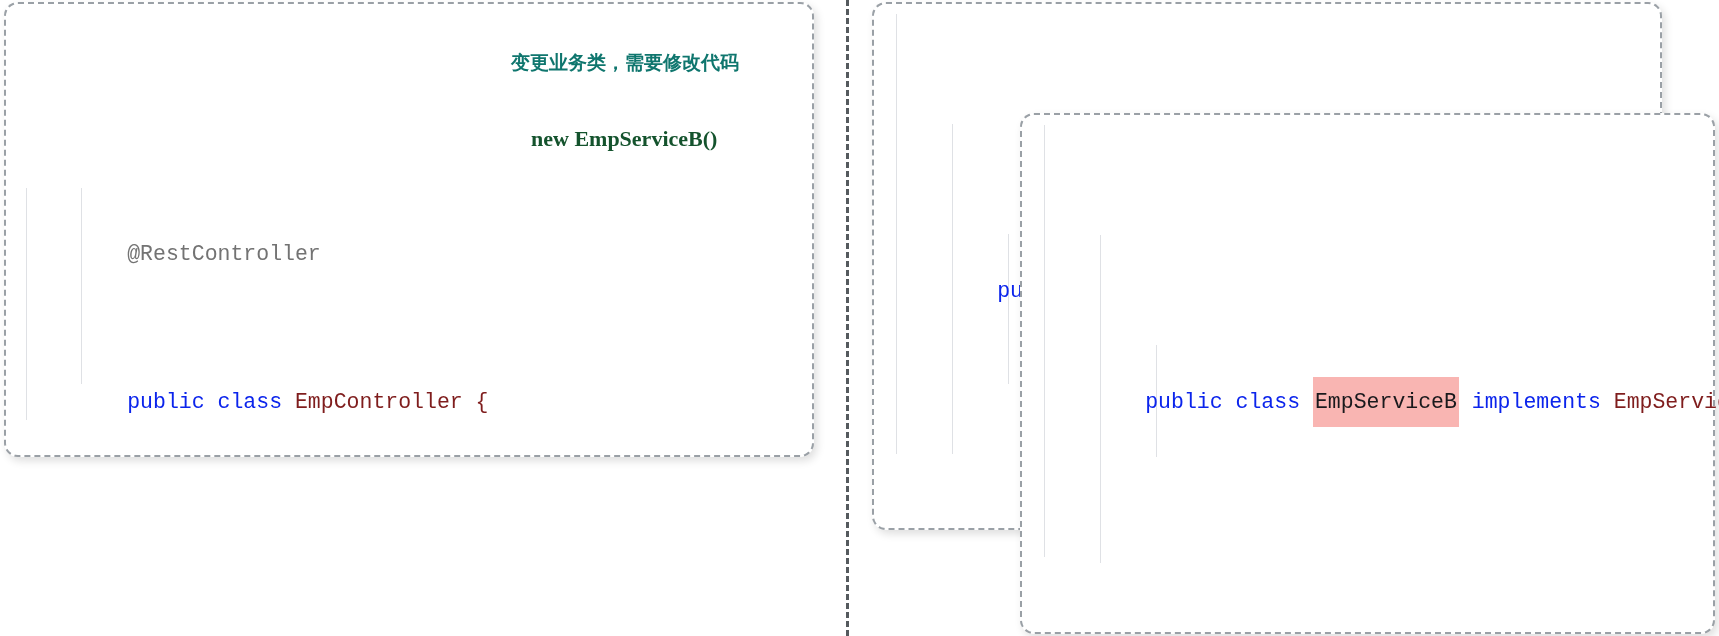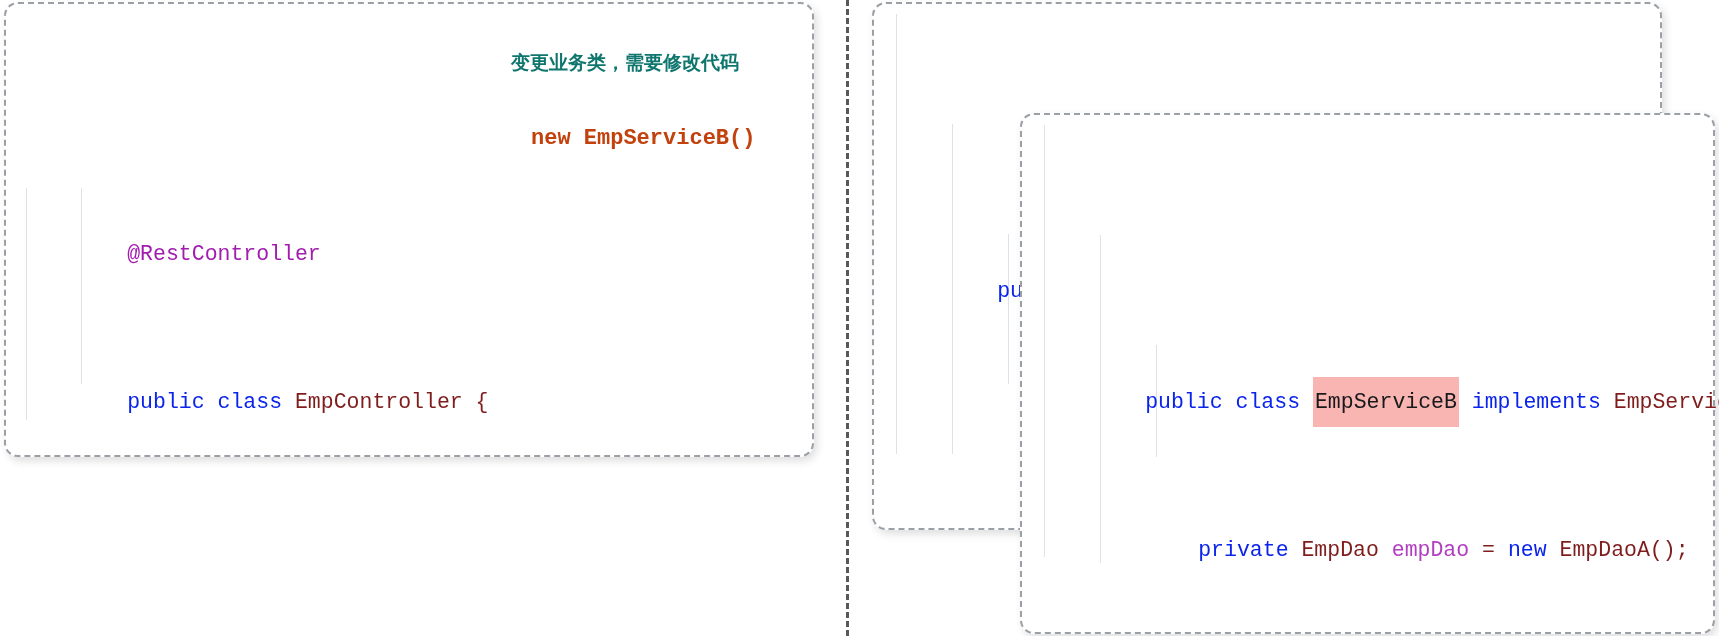--- a/index.html
+++ b/index.html
@@ -42,21 +42,21 @@
     font-family: "Liberation Mono", "DejaVu Sans Mono", monospace;
     font-size: 21.5px;
     line-height: 37px;
     color: #19191c;
     padding: 10px 0 0 0;
   }
   .line { position: relative; height: 37px; white-space: pre; }
 
   
   .kw      { color: #0b24ec; }             
-  .anno    { color: #a21caf; }             
+  .anno    { color: #737373; }             
   .ident   { color: #b13ec0; }             
   .method  { color: #1c72c4; }             
   .plain   { color: #7f1d1d; }
 
   
   .guide {
     position: absolute;
     width: 1px;
     background: #dfe1e5;
   }
@@ -83,22 +83,22 @@
   .annot-blue {
     position: absolute;
     color: #0f766e;
     font-family: "Liberation Sans", sans-serif;
     font-weight: bold;
     font-size: 19px;
     white-space: nowrap;
   }
   .annot-red {
     position: absolute;
-    color: #c2410c;
-    font-family: Liberation Mono, monospace;
+    color: #14532d;
+    font-family: Liberation Serif, serif;
     font-weight: bold;
     font-size: 22px;
     white-space: nowrap;
   }
 </style>
 </head>
 <body>
 
 <div id="stage">
 
@@ -182,23 +182,20 @@
   <div class="card" style="left:1020px; top:113px; width:695px; height:521px;">
     <div class="code" style="padding-left:20px;">
       <div class="guide" style="left:22px; top:10px; height:432px;"></div>
       <div class="guide" style="left:78px; top:120px; height:328px;"></div>
       <div class="guide" style="left:134px; top:230px; height:112px;"></div>
 
       <div class="line" style="padding-left:0px;">
         <span class="kw">public</span><span class="plain"> </span><span class="kw">class</span><span class="plain"> </span><span class="hl">EmpServiceB</span><span class="plain"> </span><span class="kw">implements</span><span class="plain"> EmpService{</span>
       </div>
 
-      <div class="line" style="padding-left:53px;">
-        <span class="kw">private</span><span class="plain"> EmpDao </span><span class="ident">empDao</span><span class="plain"> = </span><span class="kw">new</span><span class="plain"> EmpDaoA();</span>
-      </div>
 
       
 
       
 
       
 
       
 
       

